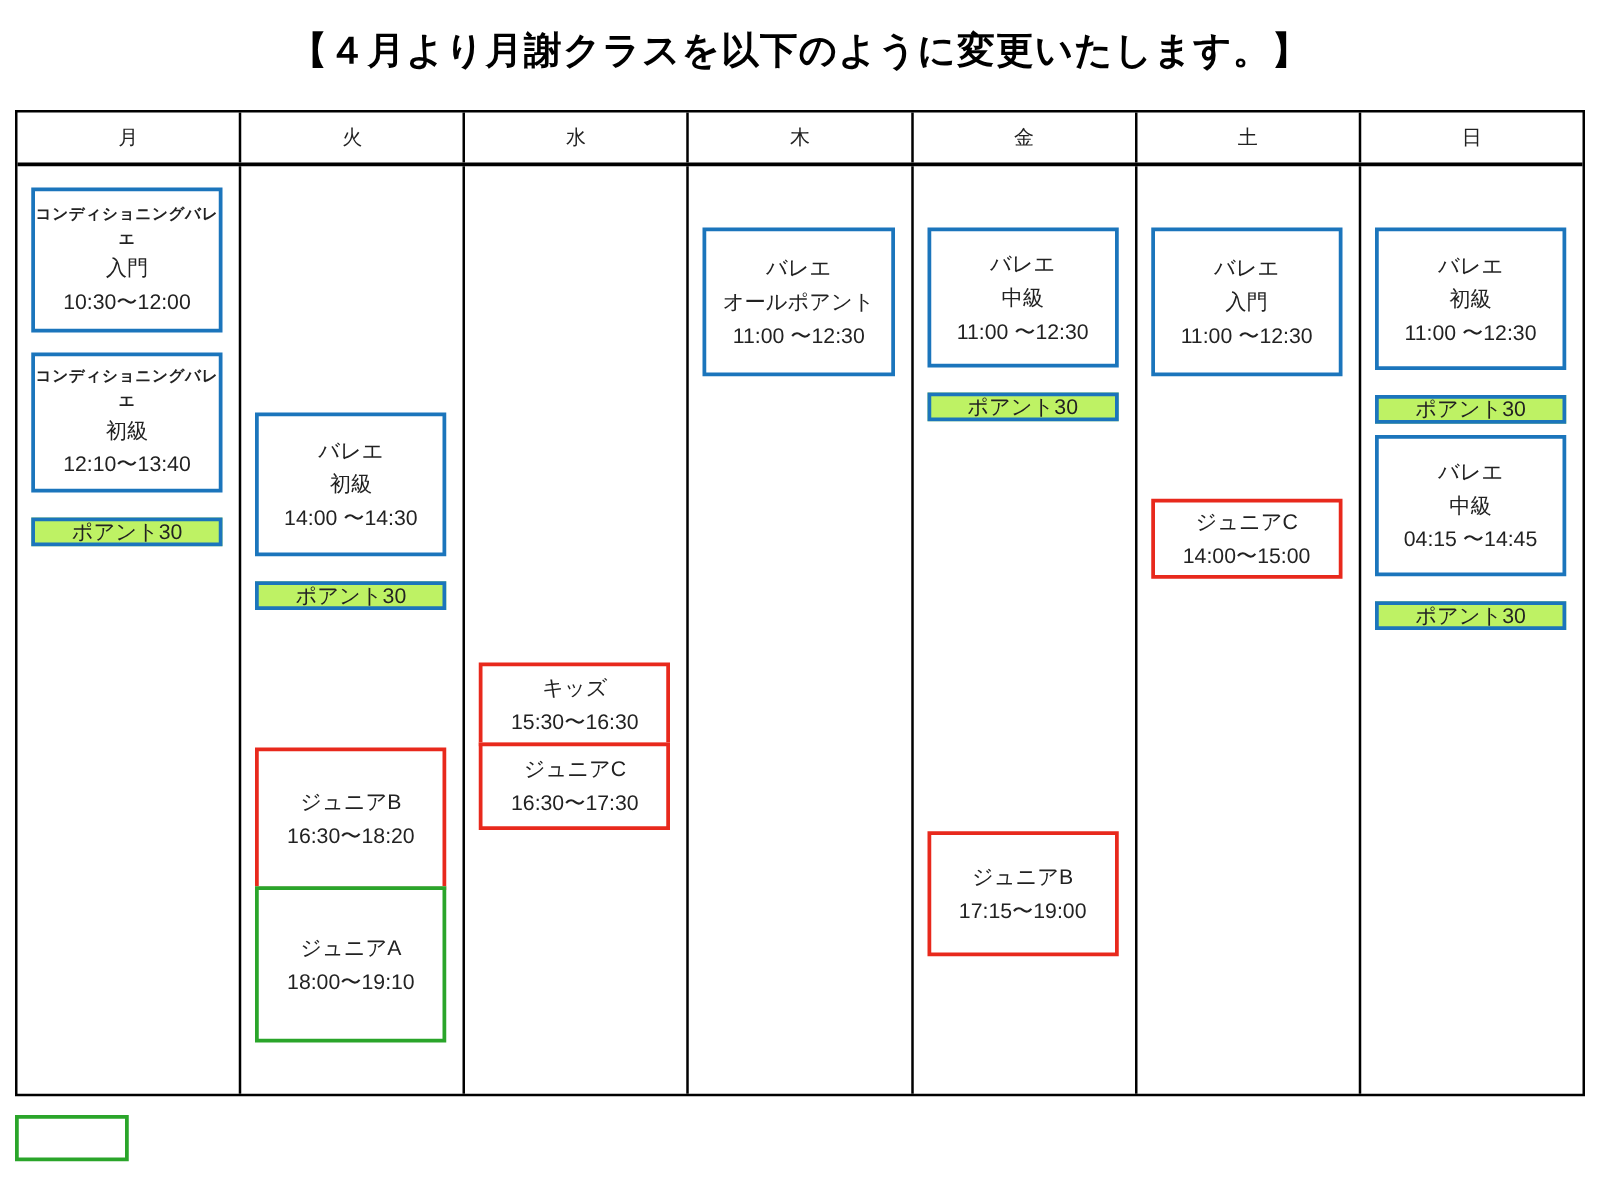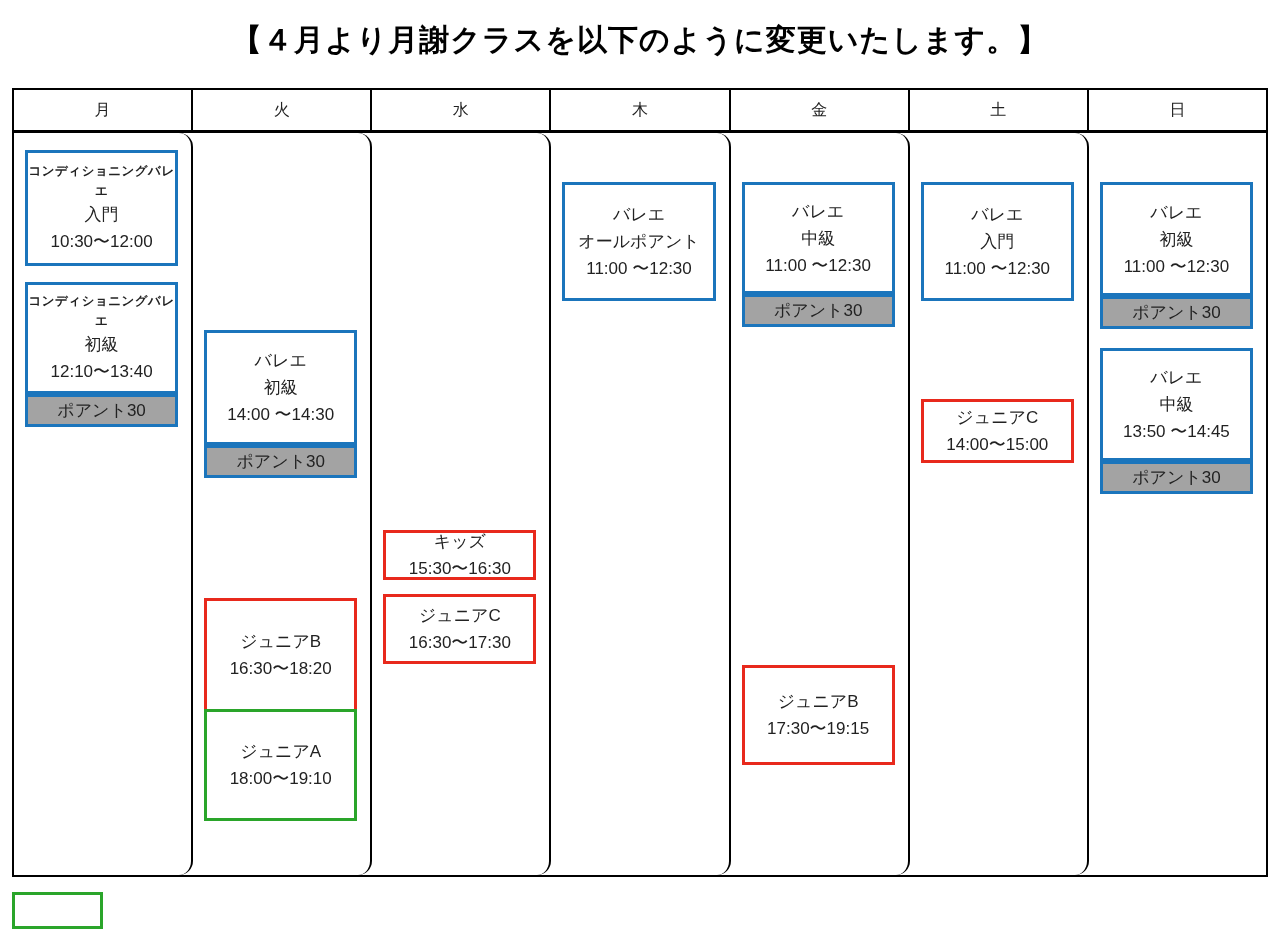--- a/index.html
+++ b/index.html
@@ -27,39 +27,39 @@
   }
   .day-cell {
     flex: 1 1 0; display: flex; align-items: center; justify-content: center;
     font-size: 16px; color: #222;
     border-right: 2px solid #000; box-sizing: border-box;
   }
   .day-cell:last-child { border-right: none; }
   .body-row { position: relative; display: flex; height: 742px; }
   .day-col {
     flex: 1 1 0; position: relative;
-    border-right: 2px solid #000; box-sizing: border-box; border-radius: 14px;
+    border-right: 2px solid #000; box-sizing: border-box;
   }
   .day-col:last-child { border-right: none; }
   .class-box { position: absolute; left: 11px; right: 13px; }
   .class-main {
     border: 3px solid; background: #fff;
     display: flex; flex-direction: column;
     align-items: center; justify-content: center;
     text-align: center; font-size: 17px; line-height: 27px;
     box-sizing: border-box; color: #222;
   }
   .class-main .small-line {
     font-size: 12.5px; font-weight: bold; line-height: 20px;
     letter-spacing: 0.5px;
   }
   .pointe {
-    border: 3px solid; margin-top: 0; height: 33px;
+    border: 3px solid; margin-top: 20px; height: 23px;
     display: flex; align-items: center; justify-content: center;
-    font-size: 17px; box-sizing: border-box; background: #a3a3a3; color: #222;
+    font-size: 17px; box-sizing: border-box; background: #bef264; color: #222;
   }
   .legend {
     position: absolute; left: 12px; top: 892px;
     display: flex; align-items: center;
   }
   .legend-swatch {
     width: 85px; height: 31px; border: 3px solid;
     display: inline-block; background: #fff;
   }
   .legend-text { margin-left: 28px; font-size: 16px; font-weight: bold; color: #000; }
@@ -106,29 +106,29 @@
           </div>
           <div class="pointe" style="border-color: rgb(27, 117, 188);">ポアント30</div>
         </div>
         <div class="class-box" style="top: 465px;">
           <div class="class-main" style="height: 114px; border-color: rgb(232, 41, 28);">
             <div>ジュニアB</div>
             <div>16:30〜18:20</div>
           </div>
         </div>
         <div class="class-box" style="top: 576px;">
-          <div class="class-main" style="height: 112px; border-color: rgb(42, 165, 42);">
+          <div class="class-main" style="height: 125px; border-color: rgb(42, 165, 42);">
             <div>ジュニアA</div>
             <div>18:00〜19:10</div>
           </div>
         </div>
       </div>
       <div class="day-col">
         <div class="class-box" style="top: 397px;">
-          <div class="class-main" style="height: 50px; border-color: rgb(232, 41, 28);">
+          <div class="class-main" style="height: 67px; border-color: rgb(232, 41, 28);">
             <div>キッズ</div>
             <div>15:30〜16:30</div>
           </div>
         </div>
         <div class="class-box" style="top: 461px;">
           <div class="class-main" style="height: 70px; border-color: rgb(232, 41, 28);">
             <div>ジュニアC</div>
             <div>16:30〜17:30</div>
           </div>
         </div>
@@ -147,21 +147,21 @@
           <div class="class-main" style="height: 112px; border-color: rgb(27, 117, 188);">
             <div>バレエ</div>
             <div>中級</div>
             <div>11:00 〜12:30</div>
           </div>
           <div class="pointe" style="border-color: rgb(27, 117, 188);">ポアント30</div>
         </div>
         <div class="class-box" style="top: 532px;">
           <div class="class-main" style="height: 100px; border-color: rgb(232, 41, 28);">
             <div>ジュニアB</div>
-            <div>17:30〜19:15</div>
+            <div>17:15〜19:00</div>
           </div>
         </div>
       </div>
       <div class="day-col">
         <div class="class-box" style="top: 49px;">
           <div class="class-main" style="height: 119px; border-color: rgb(27, 117, 188);">
             <div>バレエ</div>
             <div>入門</div>
             <div>11:00 〜12:30</div>
           </div>
@@ -179,21 +179,21 @@
             <div>バレエ</div>
             <div>初級</div>
             <div>11:00 〜12:30</div>
           </div>
           <div class="pointe" style="border-color: rgb(27, 117, 188);">ポアント30</div>
         </div>
         <div class="class-box" style="top: 215px;">
           <div class="class-main" style="height: 113px; border-color: rgb(27, 117, 188);">
             <div>バレエ</div>
             <div>中級</div>
-            <div>13:50 〜14:45</div>
+            <div>04:15 〜14:45</div>
           </div>
           <div class="pointe" style="border-color: rgb(27, 117, 188);">ポアント30</div>
         </div>
       </div>
     </div>
 </div>
 
 <div class="legend">
   <span class="legend-swatch" id="legend-swatch" style="border-color: rgb(42, 165, 42);"></span>
 </div>

